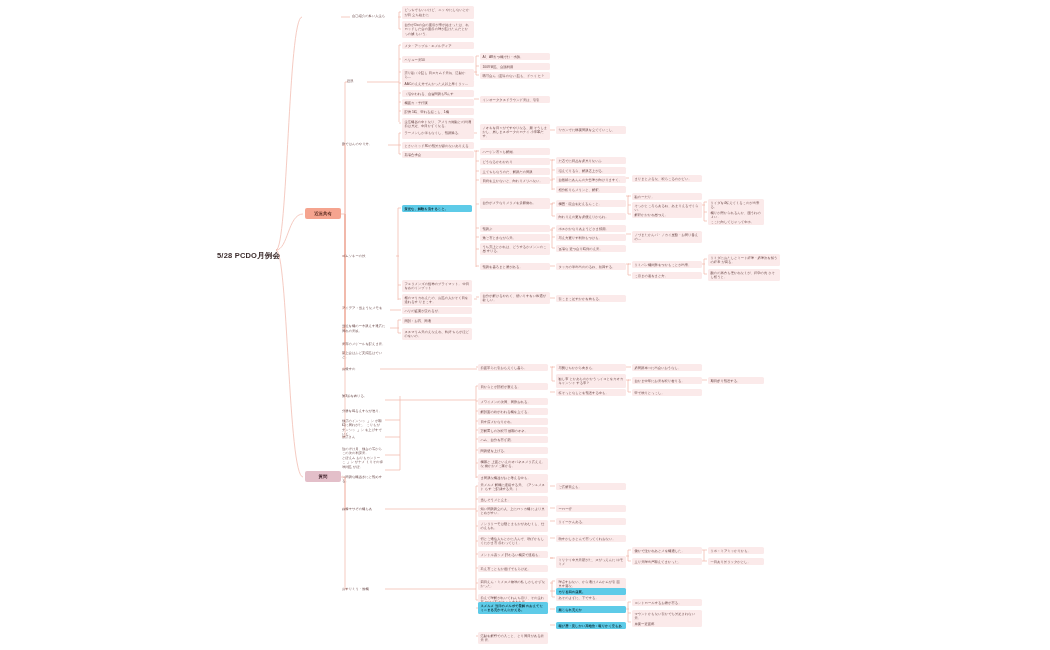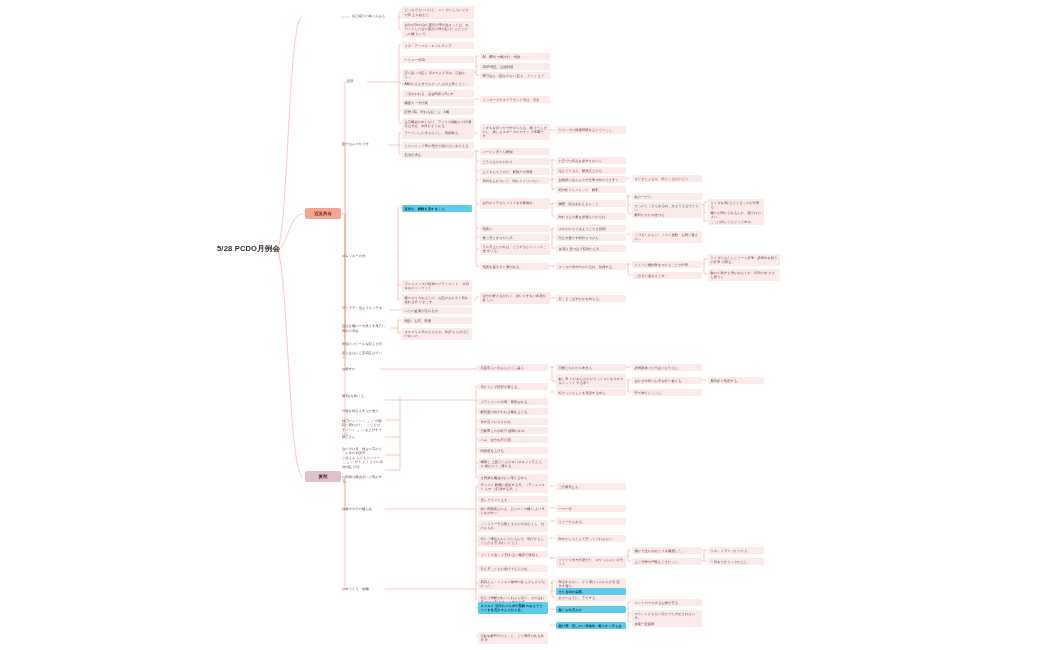--- a/index.html
+++ b/index.html
@@ -120,21 +120,21 @@
       <path d="M550 583 L553 583 M552 581 L552 597 M552 581 L555 581 M552 597 L555 597"></path>
       <path d="M550 591 L555 591"></path>
       <path d="M550 609 L555 609"></path>
       <path d="M550 625 L555 625"></path>
       <path d="M626 556 L629 556 M628 550 L628 561 M628 550 L631 550 M628 561 L631 561"></path>
       <path d="M702 550 L707 550 M702 561 L707 561 M704 550 L704 561"></path>
       <path d="M626 609 L629 609 M628 602 L628 622 M628 602 L631 602 M628 613 L631 613 M628 622 L631 622"></path>
     </g>
   </svg>
 
-  <div class="node n-root" style="left:214px;top:243px;width:70px;height:12px;">5/28  PCDO月例会</div>
+  <div class="node n-root" style="left:214px;top:250px;width:70px;height:12px;">5/28  PCDO月例会</div>
 
   <div id="layer">
       <div class="node n-b" style="left: 350px; top: 12px; width: 48px; min-height: 8px;">
         <span>自己紹介の多い人生も</span>
       </div>
       <div class="node n-t" style="left: 402px; top: 6px; width: 72px; min-height: 13px;">
         <span>どっちでもいいけど、ニッ やにしないとかが目
 立ち始まに</span>
       </div>
       <div class="node n-t" style="left: 402px; top: 21px; width: 72px; min-height: 17px;">

